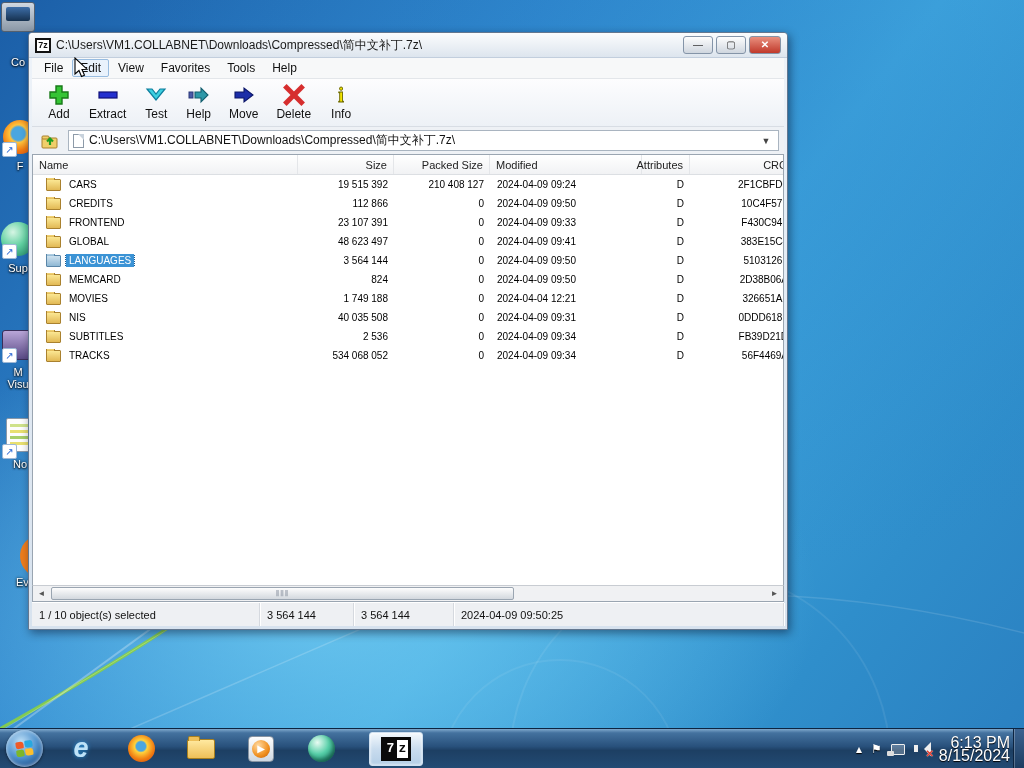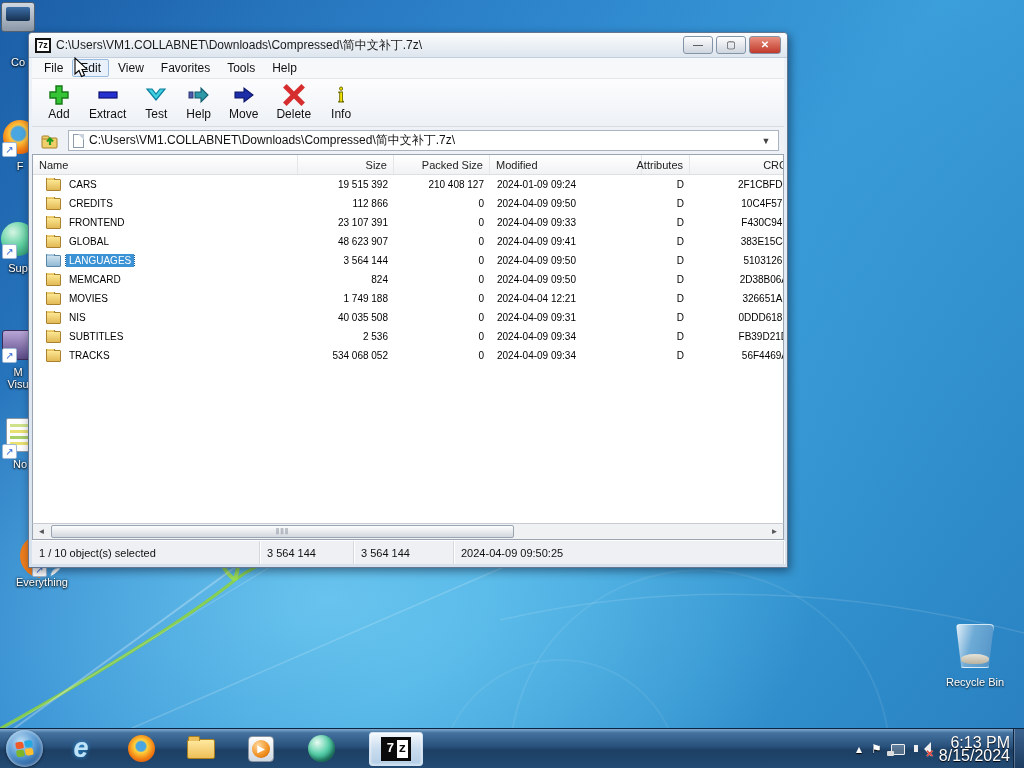--- a/index.html
+++ b/index.html
@@ -32,21 +32,21 @@
     border:1px solid #3a2f5a; border-radius:3px; }
   .ico-notepad { width:28px; height:34px; margin:0 auto; background:#fdfdfd; border:1px solid #8a98a8;
     border-radius:2px; position:relative; overflow:hidden; }
   .ico-notepad:before { content:""; position:absolute; left:3px; top:5px; right:3px; height:3px; background:#cfe28a; box-shadow:0 6px 0 #e8e070, 0 12px 0 #a8cf6a, 0 18px 0 #e8e070; }
   .ico-everything { width:44px; height:44px; margin:0 auto; border-radius:50%;
     border:9px solid #ed7d1e; border-bottom-color:transparent; transform:rotate(-40deg);
     background:radial-gradient(circle,#fff 0 40%, rgba(255,255,255,0) 45%); }
   .ico-recycle { width:44px; height:52px; margin:0 auto; position:relative; }
 
   
-  .win { position:absolute; left:28px; top:32px; width:760px; height:536px;
+  .win { position:absolute; left:28px; top:32px; width:760px; height:598px;
     background:linear-gradient(#eef3f9,#d7e2ee); border:1px solid #64778f; border-radius:4px 4px 0 0;
     box-shadow:2px 3px 10px rgba(0,0,20,.45); z-index:5; }
   .titlebar { height:25px; display:flex; align-items:center; padding:0 6px;
     background:linear-gradient(#fbfcfd,#dde5ee); border-radius:4px 4px 0 0; border-bottom:1px solid #c2cedd; }
   .title-ico { width:16px; height:15px; background:#fff; border:2px solid #111; font-weight:bold;
     font-size:9px; line-height:11px; text-align:center; color:#111; margin-right:5px; }
   .title-txt { font-size:12px; color:#1a1a1a; white-space:nowrap; overflow:hidden; flex:1; }
   .winbtns { display:flex; gap:3px; }
   .wbtn { width:30px; height:18px; border:1px solid #8494a8; border-radius:3px;
     background:linear-gradient(#fdfdfd,#cfd6df); font-size:10px; line-height:16px; text-align:center; color:#333; }
@@ -200,26 +200,20 @@
     <div class="ico-notepad"></div>
     <span class="shortcut-badge" style="left:14px; top:26px;">↗</span>
     <div class="lbl" style="margin-top:6px;">No</div>
   </div>
   <div class="dicon" style="left:4px; top:534px; width:76px;">
     <div class="ico-everything"></div>
     <span class="shortcut-badge" style="left:28px; top:28px;">↗</span>
     <div class="lbl" style="margin-top:-2px;">Everything</div>
   </div>
 
-  <div class="recycle-wrap">
-    <div class="ico-recycle">
-        <div class="rc-body"></div>
-      </div>
-    <div class="lbl" style="text-shadow:0 1px 2px #000;">Recycle Bin</div>
-  </div>
 </div>
 
 <div class="win">
   <div class="titlebar">
     <div class="title-ico">7z</div>
     <div class="title-txt">C:\Users\VM1.COLLABNET\Downloads\Compressed\简中文补丁.7z\</div>
     <div class="winbtns">
       <div class="wbtn">—</div>
       <div class="wbtn">▢</div>
       <div class="wbtn close">✕</div>
@@ -311,21 +305,21 @@
 
       </div>
       <div>
   <div class="grid-row lrow">
     <div class="c-name">
               <span class="fold"></span>
               <span class="txt">CARS</span>
             </div>
     <div class="c-num c-size">19 515 392</div>
     <div class="c-num c-packed">210 408 127</div>
-    <div class="c-mod">2024-01-09 09:24</div>
+    <div class="c-mod">2024-04-09 09:24</div>
     <div class="c-num c-attr">D</div>
     <div class="c-num c-crc">2F1CBFD0</div>
     <div class="c-num"></div>
   </div>
 
   <div class="grid-row lrow">
     <div class="c-name">
               <span class="fold"></span>
               <span class="txt">CREDITS</span>
             </div>
@@ -348,21 +342,21 @@
     <div class="c-num c-attr">D</div>
     <div class="c-num c-crc">F430C943</div>
     <div class="c-num"></div>
   </div>
 
   <div class="grid-row lrow">
     <div class="c-name">
               <span class="fold"></span>
               <span class="txt">GLOBAL</span>
             </div>
-    <div class="c-num c-size">48 623 907</div>
+    <div class="c-num c-size">48 623 497</div>
     <div class="c-num c-packed">0</div>
     <div class="c-mod">2024-04-09 09:41</div>
     <div class="c-num c-attr">D</div>
     <div class="c-num c-crc">383E15C4</div>
     <div class="c-num"></div>
   </div>
 
   <div class="grid-row lrow">
     <div class="c-name">
               <span class="fold fsel"></span>

